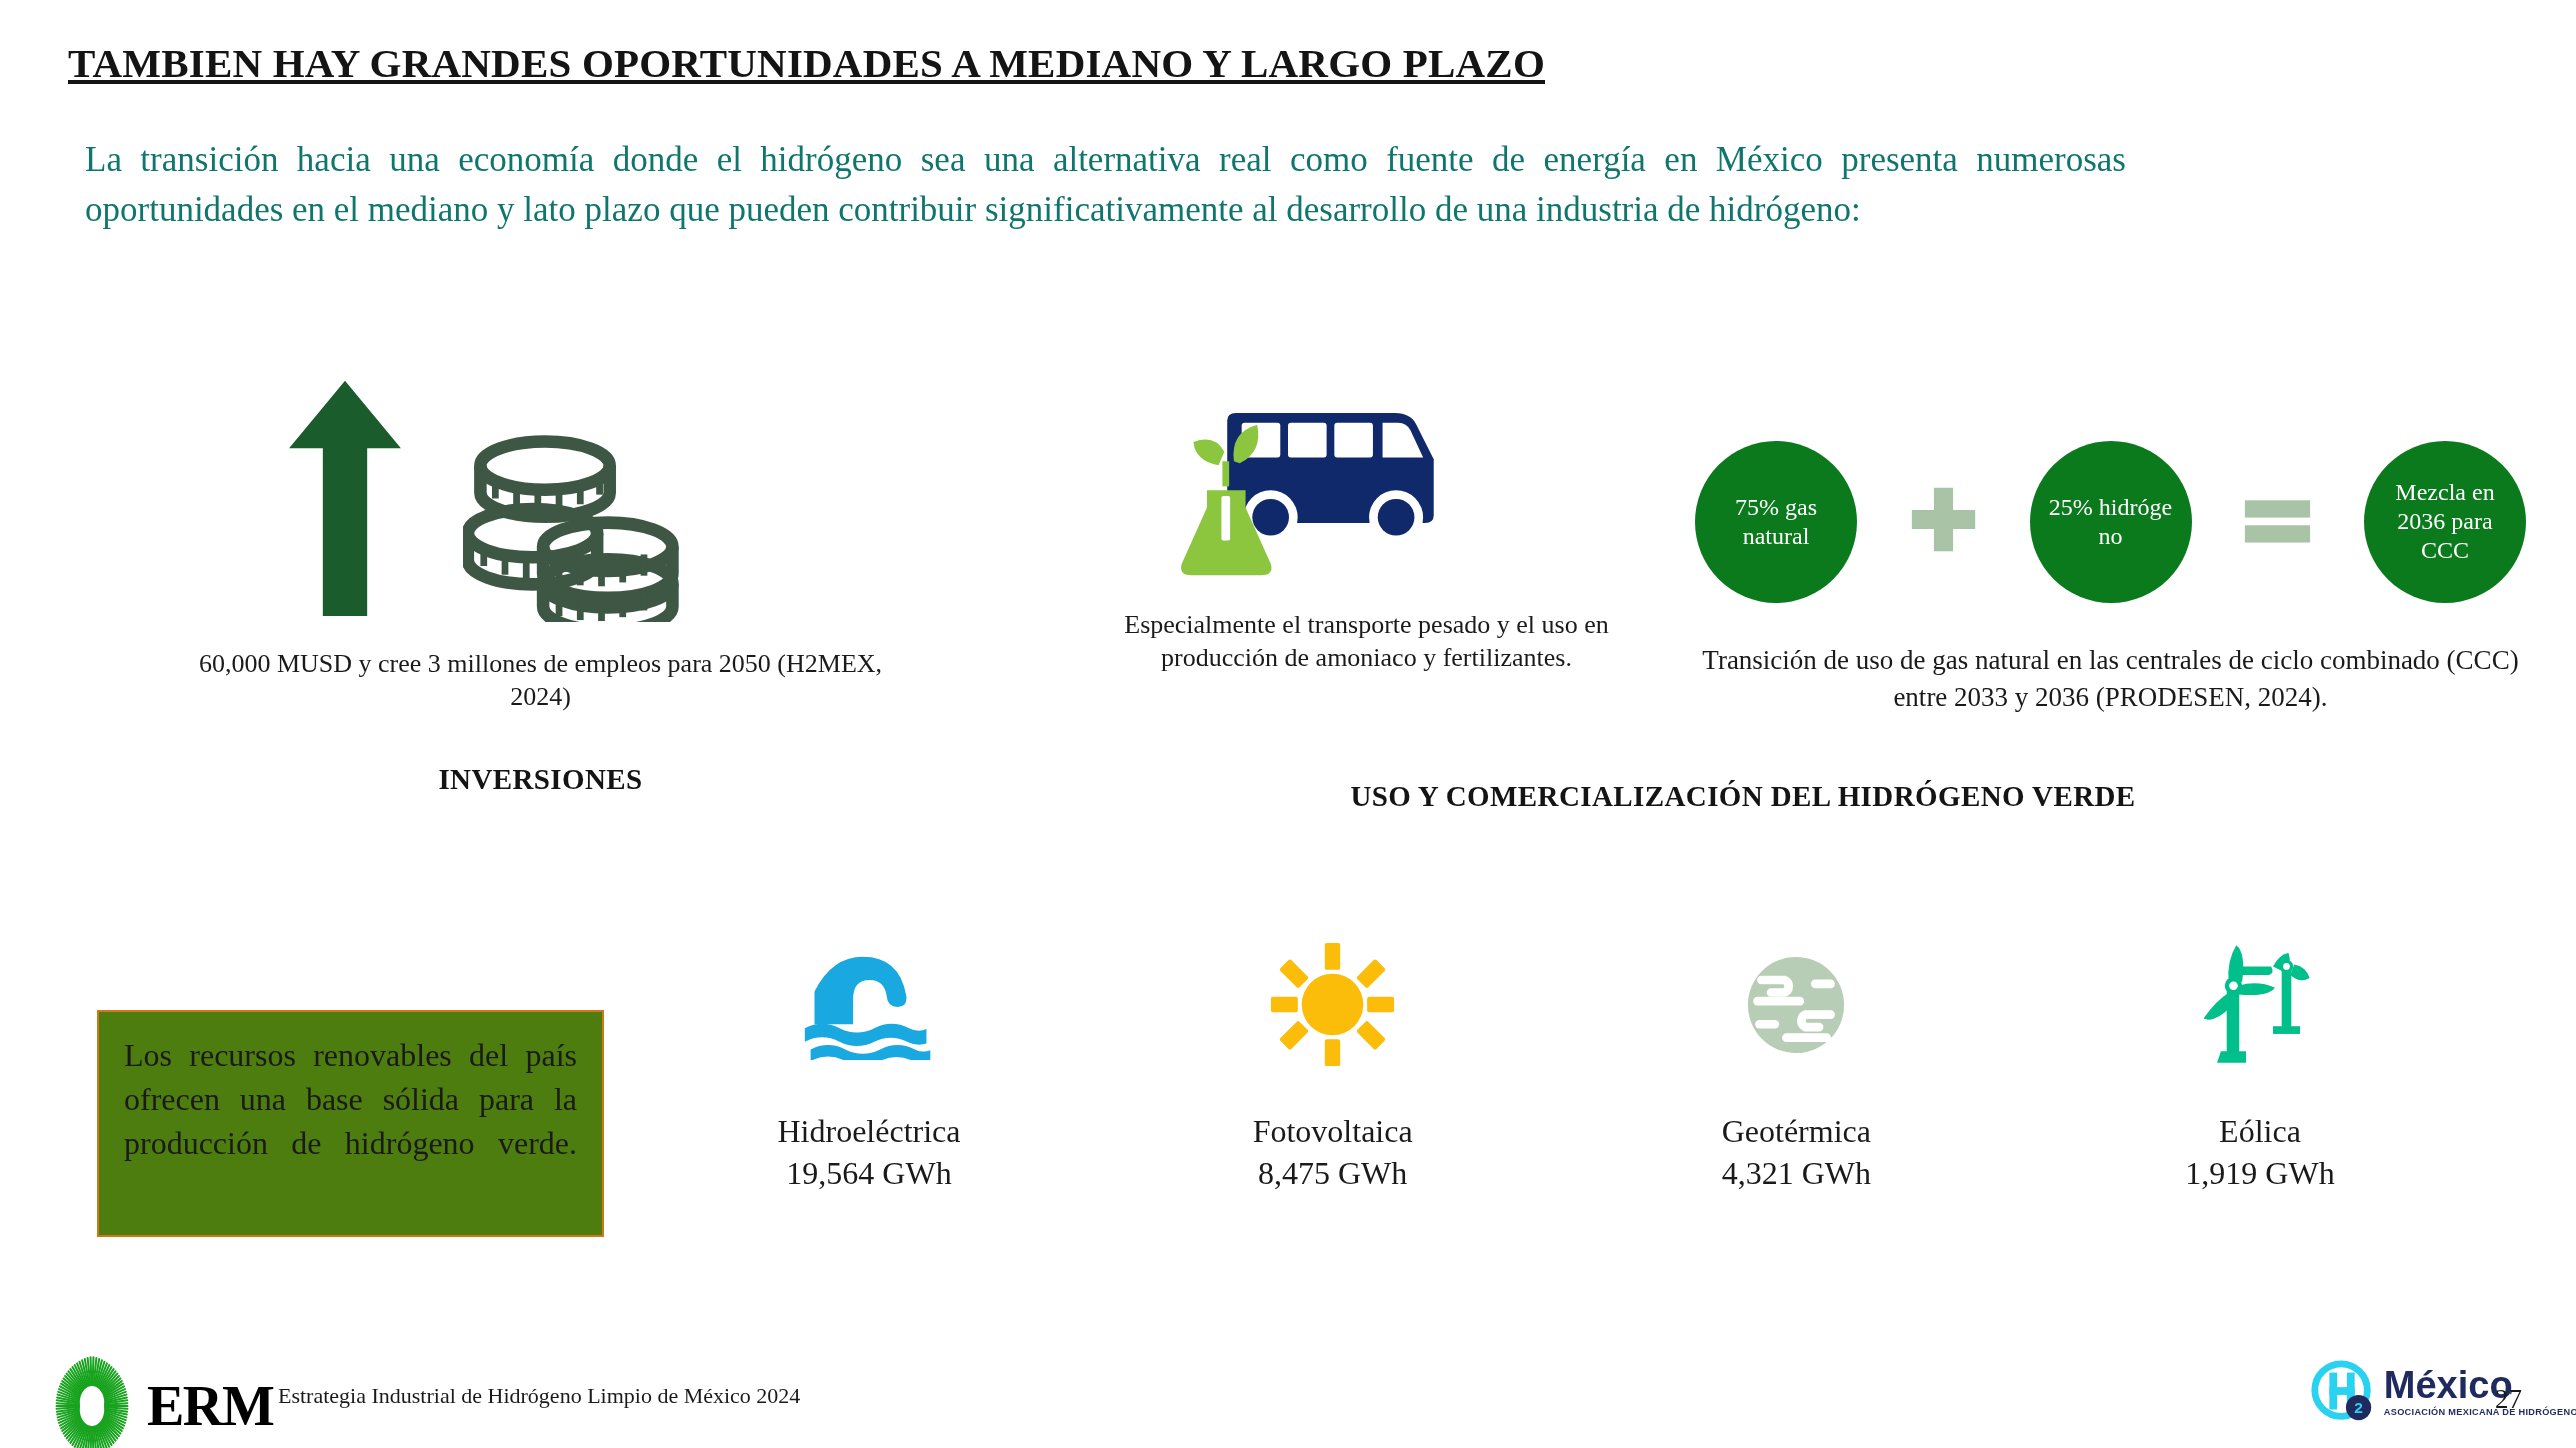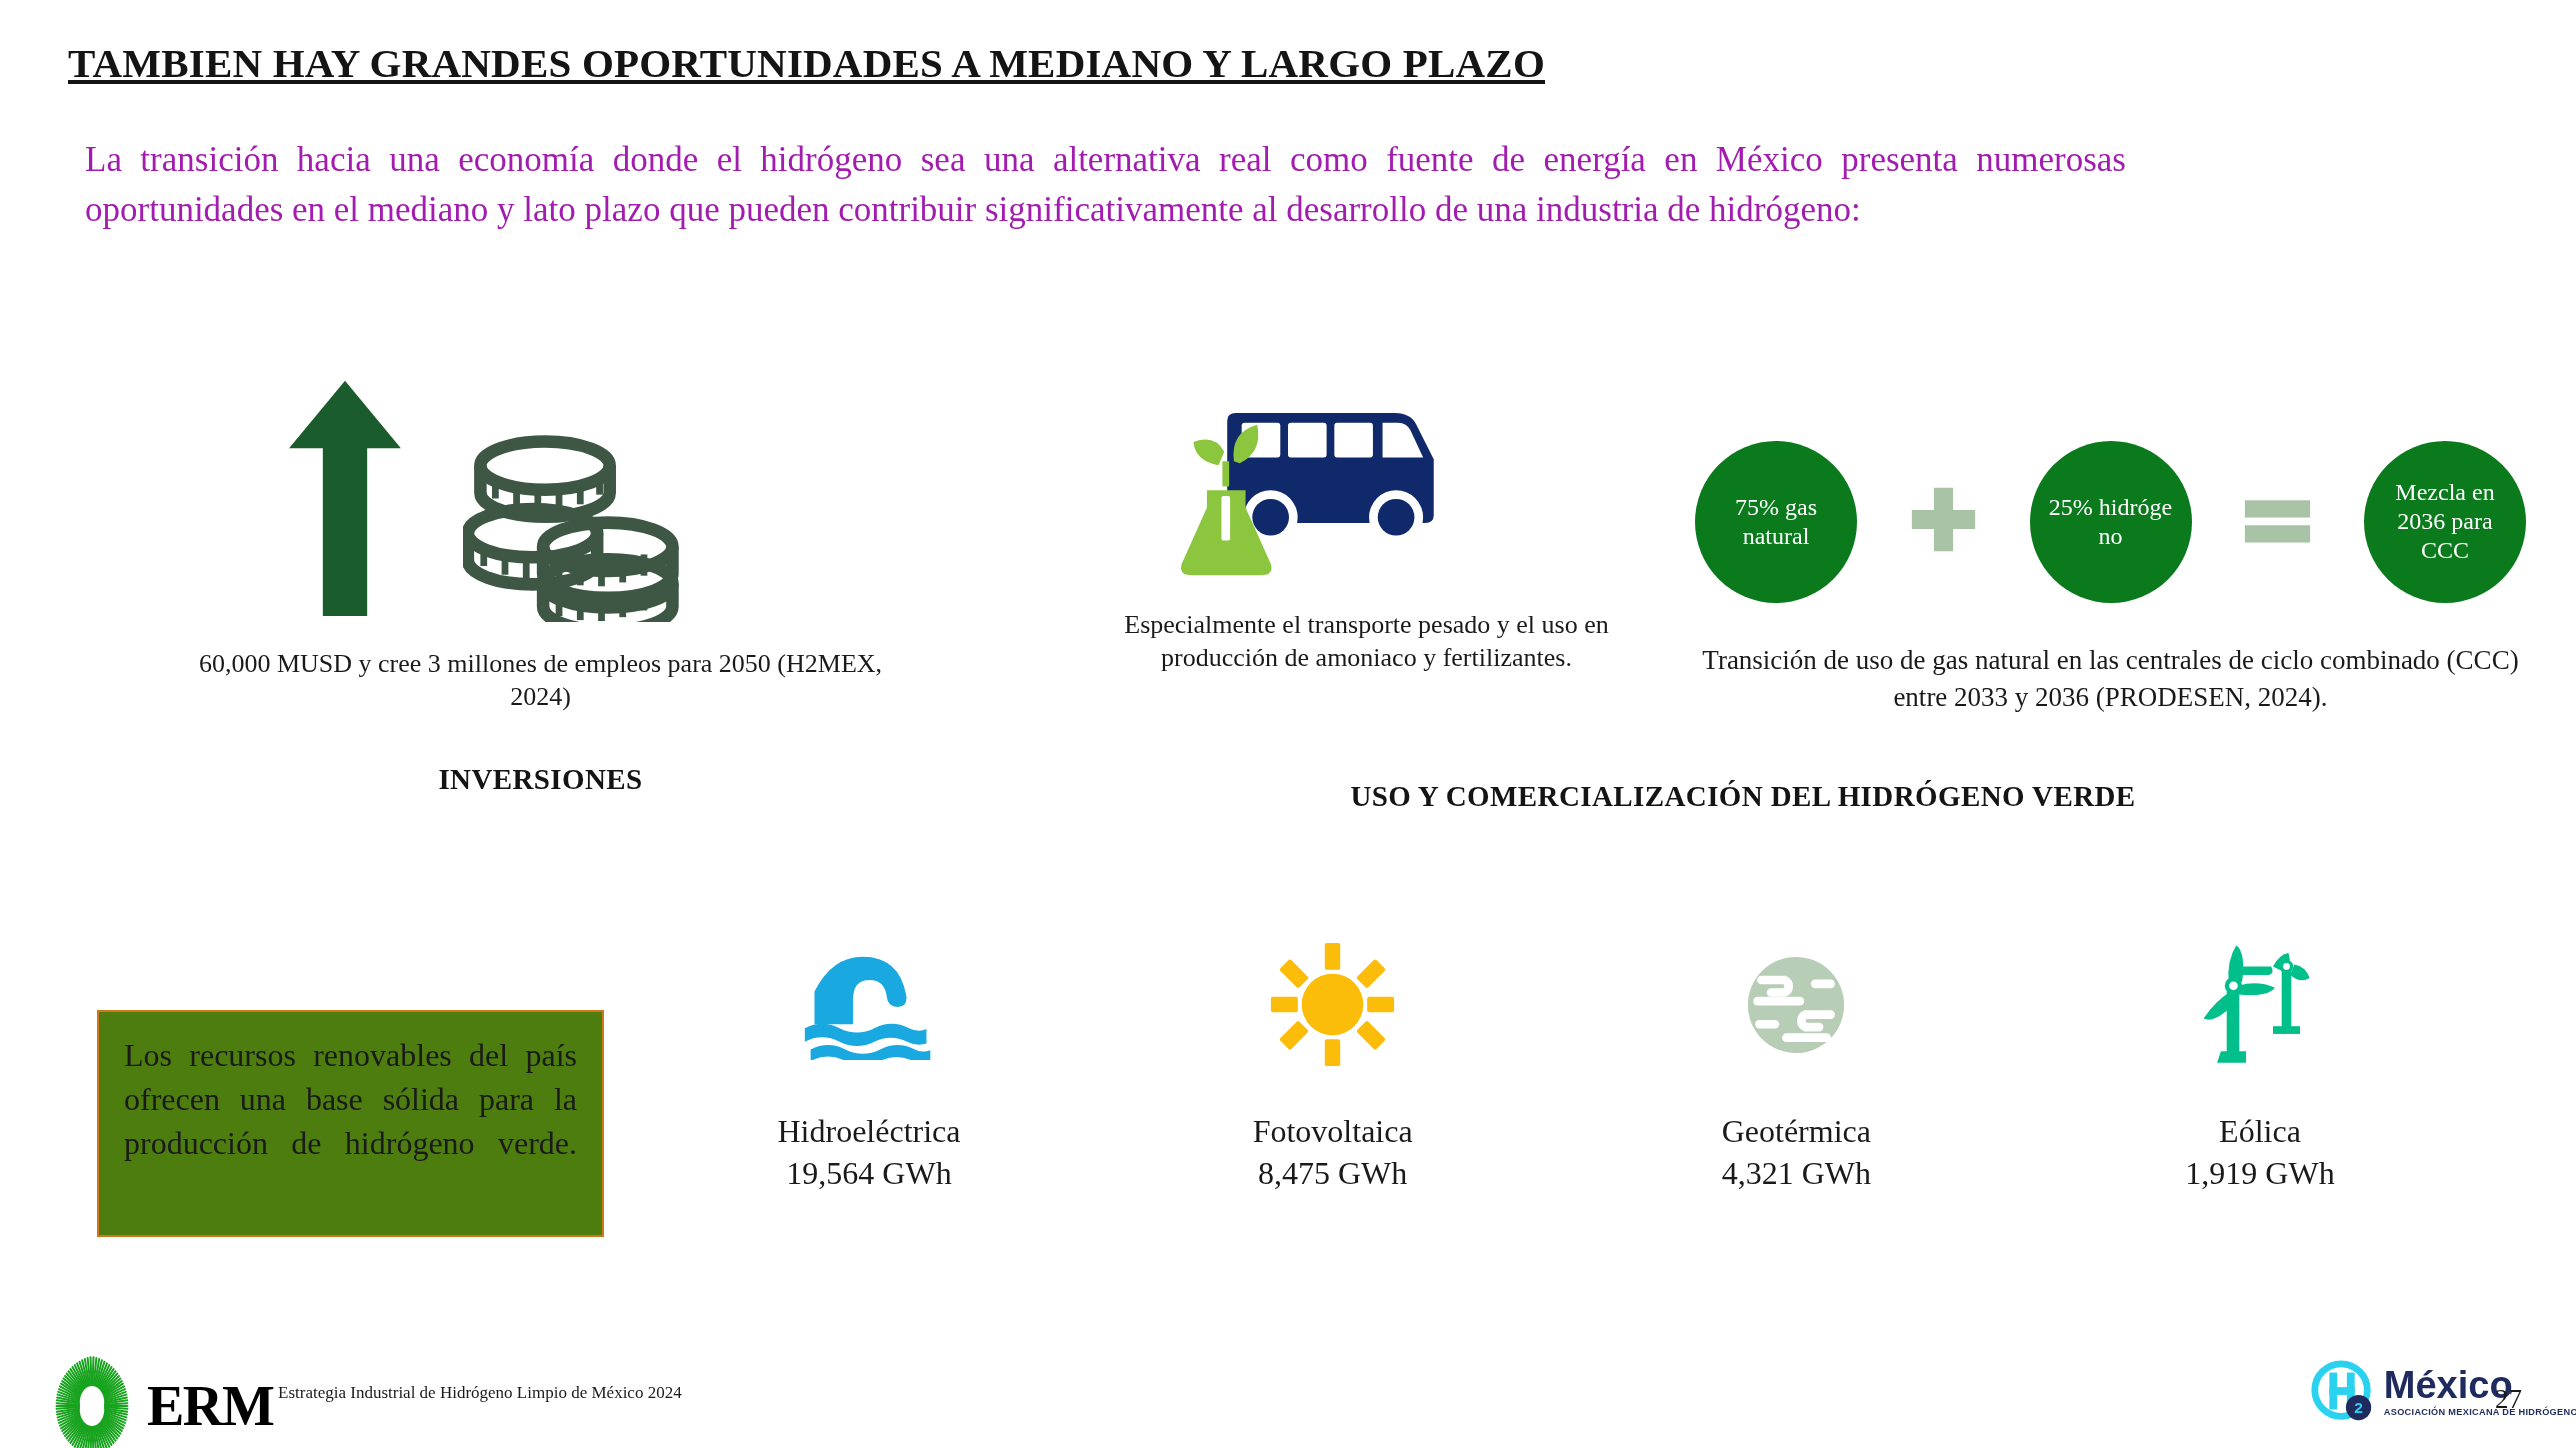--- a/index.html
+++ b/index.html
@@ -37,21 +37,21 @@
   
   #intro-paragraph {
     position: absolute;
     left: 85px;
     top: 135px;
     width: 2041px;
     font-size: 35px;
     line-height: 1.42;
     text-align: justify;
     text-justify: inter-word;
-    color: #a21caf;
+    color: #0f766e;
   }
   .caption {
     font-size: 26px;
     line-height: 1.28;
     text-align: center;
     color: #1a1a1a;
   }
   .section-heading {
     position: absolute;
     font-size: 29px;
@@ -193,21 +193,21 @@
     font-weight: bold;
     font-size: 56px;
     letter-spacing: -1.4px;
     color: #000000;
     margin-left: 1.9px;
   }
   #footer-doc-title {
     position: absolute;
     left: 278px;
     top: 40px;
-    font-size: 17px;
+    font-size: 22px;
     color: #1a1a1a;
     white-space: nowrap;
   }
   #h2mex-logo { position: absolute; left: 2308px; top: 13.5px; display: flex; align-items: center; }
   #h2mex-text { margin-left: 5.8px; }
   #h2mex-name {
     font-family: "Liberation Sans", sans-serif;
     font-weight: bold;
     font-size: 38px;
     color: #1f2a5e;

